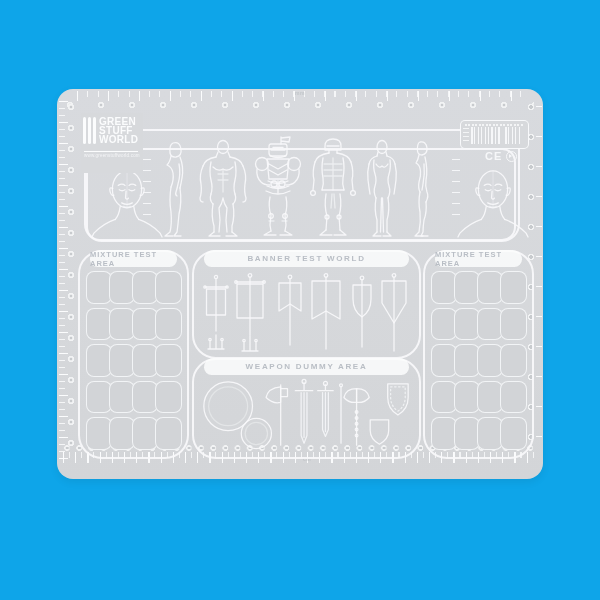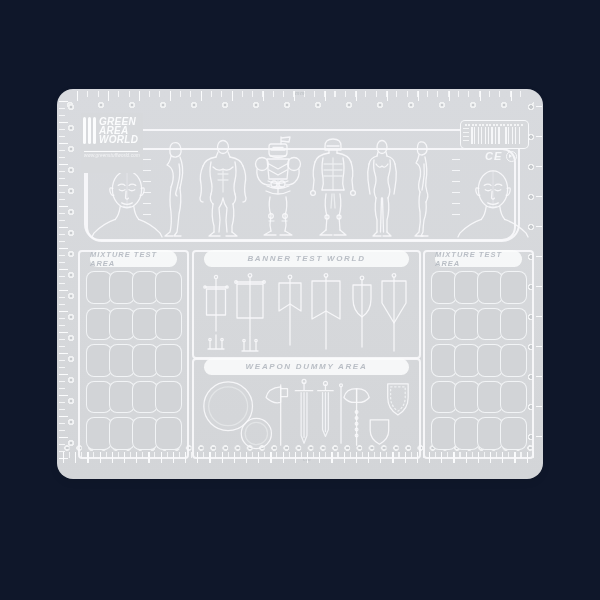--- a/index.html
+++ b/index.html
@@ -1,17 +1,17 @@
 <!DOCTYPE html>
 <html><head>
 <meta charset="utf-8">
 <style>
   html,body{margin:0;padding:0;background:#fff;}
-  #stage{position:relative;width:600px;height:600px;background:#0f172a;overflow:hidden;
-         font-family:"Liberation Sans", sans-serif;font-style:italic;}
+  #stage{position:relative;width:600px;height:600px;background:#0ea5e9;overflow:hidden;
+         font-family:"Liberation Sans", sans-serif;}
   .mat{position:absolute;left:57px;top:89px;width:486px;height:390px;border-radius:16px;
        background:linear-gradient(180deg,#d8dade 0%,#d6d8db 55%,#d3d5d8 100%);
        box-shadow:0 3px 8px rgba(0,0,0,0.07);}
   
   .tick-h{position:absolute;background-repeat:repeat-x;}
   .tick-v{position:absolute;background-repeat:repeat-y;}
   .top-ruler-minor{left:20px;right:20px;top:2px;height:6px;
     background-image:repeating-linear-gradient(90deg,rgba(250,251,252,.85) 0 1px,transparent 1px 10.3px);}
   .top-ruler-major{left:20px;right:20px;top:2px;height:10px;
     background-image:repeating-linear-gradient(90deg,rgba(252,253,254,.95) 0 1.3px,transparent 1.3px 31px);}
@@ -35,21 +35,21 @@
   .right-holes{right:8px;top:14px;bottom:18px;width:8px;background-repeat:repeat-y;
     background-image:radial-gradient(circle at 4px 4px,#c8cbce 0 1.6px,#f2f3f4 1.7px 3px,transparent 3.4px);
     background-size:8px 30px;}
   .right-ticks{right:1px;top:14px;bottom:18px;width:6px;
     background-image:repeating-linear-gradient(180deg,rgba(252,253,254,.9) 0 1.2px,transparent 1.2px 30px);
     background-position-y:3px;}
   .ruler-unit{position:absolute;font-size:5px;font-weight:bold;color:#c2c6ca;letter-spacing:.5px;}
   .unit-top{left:238px;top:1px;}
   .unit-bottom{left:246px;bottom:17px;}
   
-  .panel{position:absolute;border:2px solid rgba(248,249,251,.92);border-radius:4px;}
+  .panel{position:absolute;border:2px solid rgba(248,249,251,.92);border-radius:24px;}
   .tab{position:absolute;background:rgba(252,253,253,.85);border-radius:9px;
        display:flex;align-items:center;justify-content:center;
        font-weight:bold;color:#b9bec5;letter-spacing:1.7px;font-size:8px;z-index:4;}
   .panel .tab{left:10px;right:10px;top:-2px;height:17px;border-radius:11px 11px 9px 9px;}
   
   .dummy-outer{left:27px;top:40px;width:432px;height:109px;border-radius:18px;}
   .dummy-inner{left:29px;top:59px;width:426px;height:89px;border-radius:14px;z-index:2;}
   .dummy-tab{left:157px;top:29px;width:254px;height:19px;font-size:9px;}
   .logo-box{position:absolute;left:24px;top:24px;width:62px;height:60px;z-index:5;
             background:#d7d9dc;display:flex;}
@@ -108,21 +108,21 @@
     <div class="ruler-unit unit-bottom">cm</div>
 
     <div class="logo-box">
       <div class="logo-bars">
           <i></i>
           <i></i>
           <i></i>
         </div>
       <div class="logo-text">
         <div>GREEN</div>
-        <div>AREA</div>
+        <div>STUFF</div>
         <div>WORLD</div>
       </div>
       <div class="logo-web">www.greenstuffworld.com</div>
     </div>
 
     <div class="panel dummy-outer"></div>
     <div class="panel dummy-inner"></div>
 
     <div class="barcode-box">
       <div class="barcode-topline"></div>

